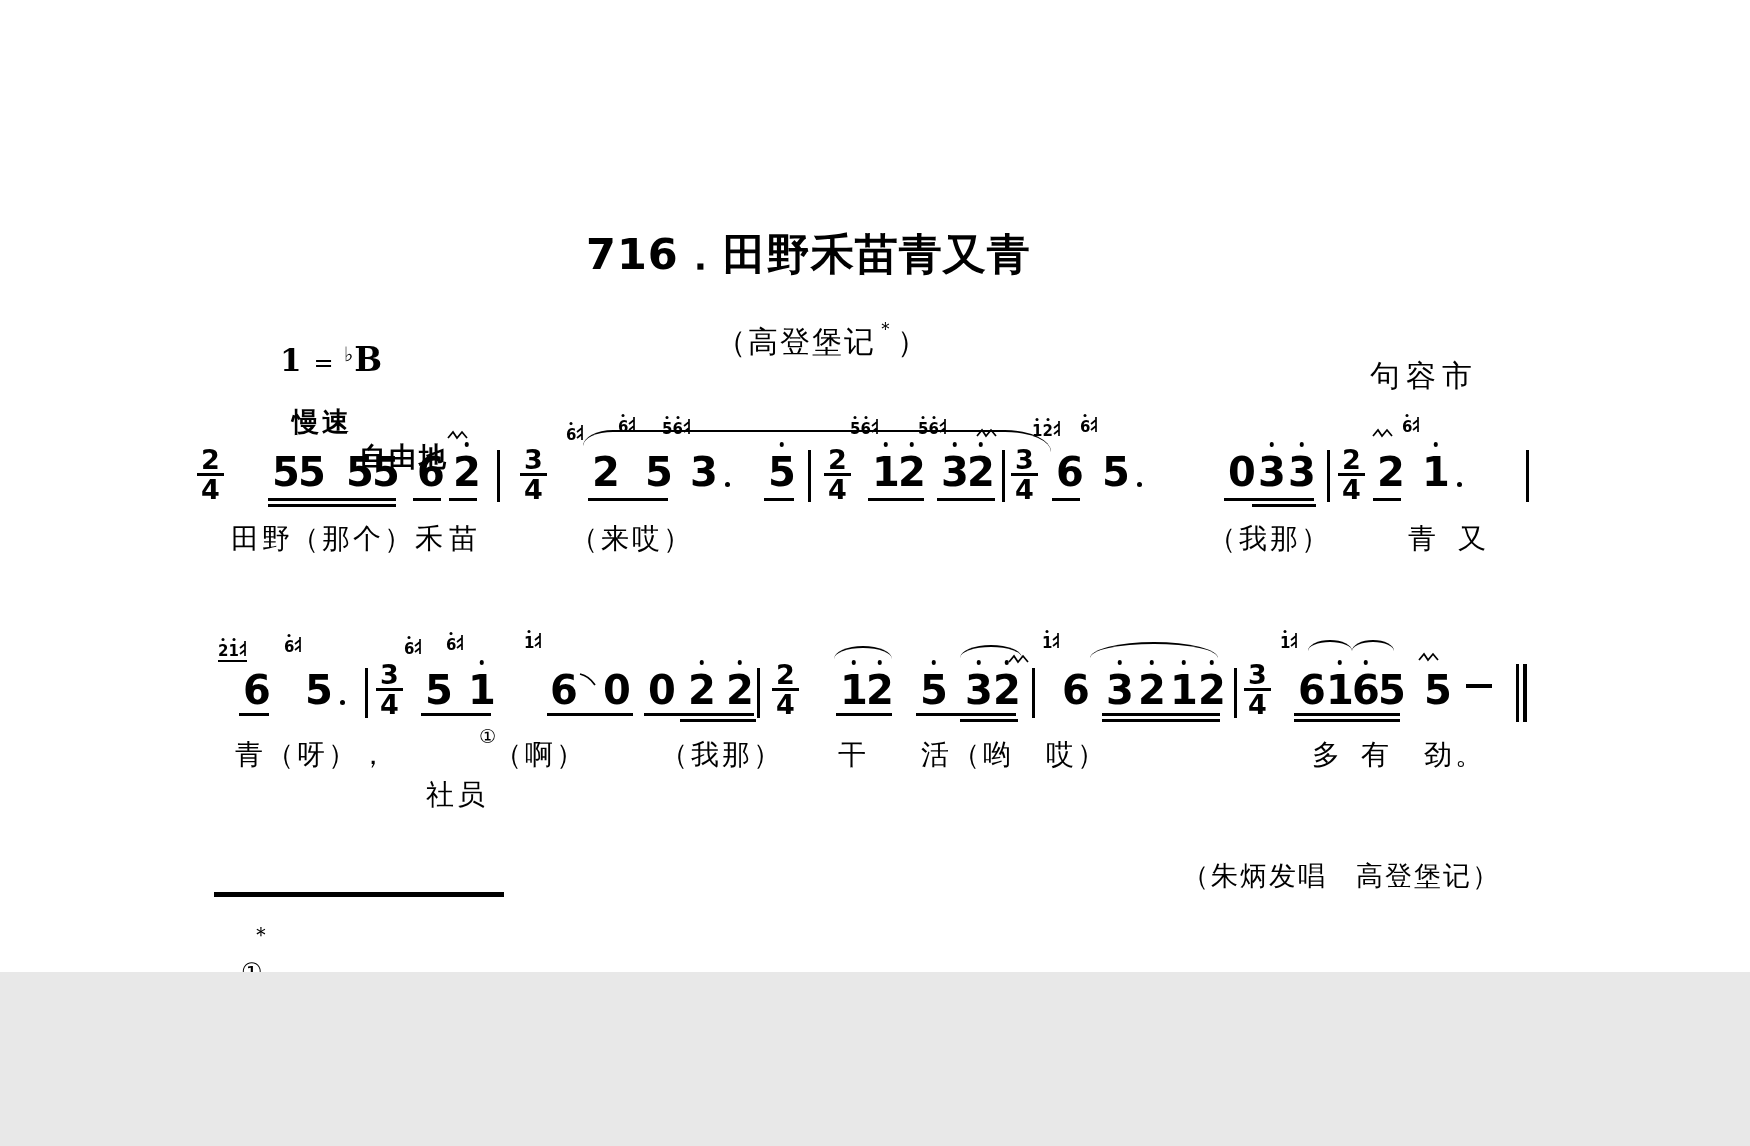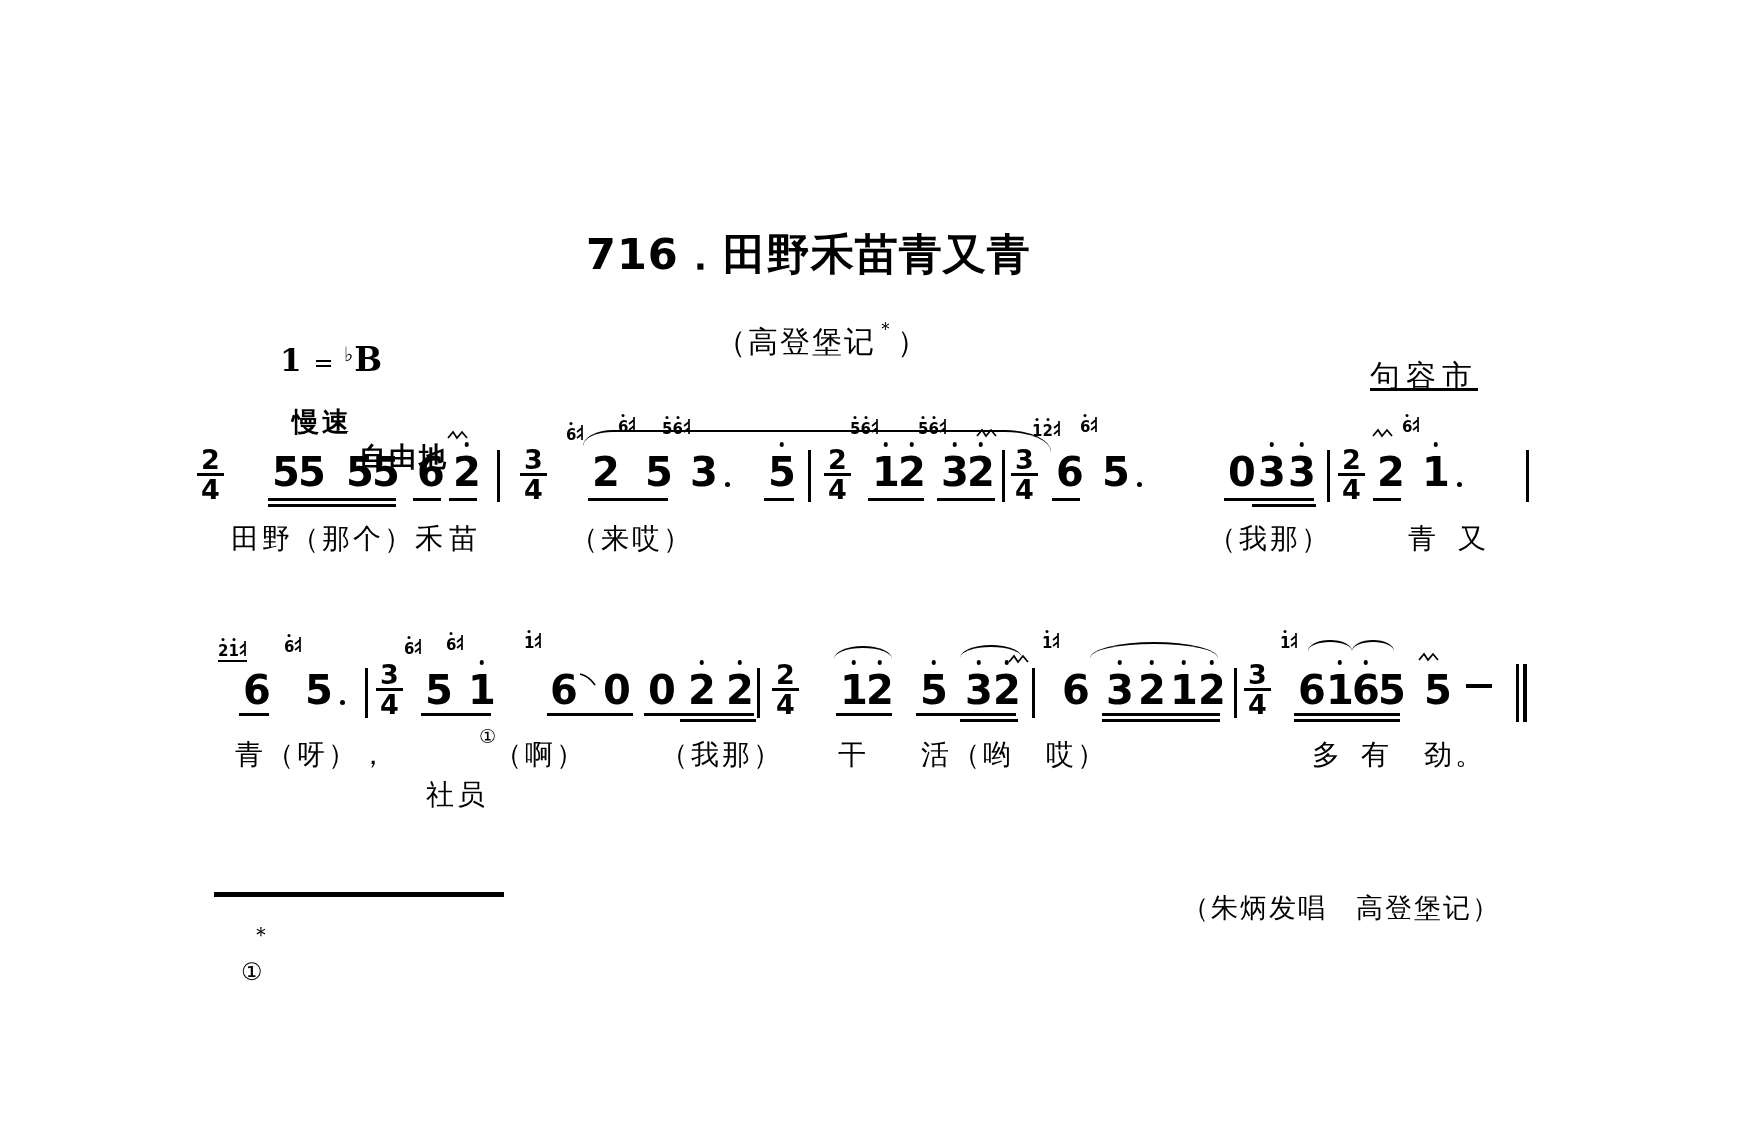--- a/index.html
+++ b/index.html
@@ -1,24 +1,24 @@
 <!DOCTYPE html>
 <html><head>
 <meta charset="utf-8">
 <style>
   html,body{margin:0;padding:0;background:#e8e8e8;}
-  #page{position:relative;width:1750px;height:1146px;background:#ffffff;overflow:hidden;
+  #page{position:relative;width:1750px;height:972px;background:#ffffff;overflow:hidden;
         font-family:"Liberation Sans",sans-serif;color:#000;}
   .abs{position:absolute;white-space:nowrap;}
 
   
   #title{font:700 43px "DejaVu Sans",sans-serif;letter-spacing:1px;}
   #subtitle{font:400 30px "DejaVu Sans",sans-serif;letter-spacing:2px;}
   #subtitle sup{font-size:19px;position:relative;top:-6px;}
-  #region{font:400 30px "DejaVu Sans",sans-serif;letter-spacing:6px;text-decoration:underline;}
+  #region{font:400 30px "DejaVu Sans",sans-serif;letter-spacing:6px;}
   #keysig{font:700 31px "DejaVu Serif",serif;}
   #keysig .flat{font-size:20px;position:relative;top:-10px;margin:0 1px 0 10px;}
   #keysig .eq{font-size:24px;margin-left:12px;font-weight:400;}
   #keysig .letter{font-size:33px;}
   .tempo{font:700 27px "DejaVu Sans",sans-serif;letter-spacing:3px;}
 
   
   .note{position:absolute;font:700 40px "DejaVu Sans",sans-serif;line-height:1;}
   .nd{position:absolute;left:50%;top:-10px;width:4.5px;height:4.5px;background:#000;border-radius:50%;transform:translateX(-50%);}
   .ad{position:absolute;left:100%;bottom:5px;margin-left:7px;width:5.5px;height:5.5px;background:#000;border-radius:50%;}
@@ -329,21 +329,21 @@
       <div class="lyr" style="left: 494px; top: 740px;">（啊）</div>
       <div class="lyr" style="left: 660px; top: 740px;">（我那）</div>
       <div class="lyr" style="left: 838px; top: 740px;">干</div>
       <div class="lyr" style="left: 921px; top: 740px;">活（哟</div>
       <div class="lyr" style="left: 1046px; top: 740px;">哎）</div>
       <div class="lyr" style="left: 1312px; top: 740px;">多</div>
       <div class="lyr" style="left: 1361px; top: 740px;">有</div>
       <div class="lyr" style="left: 1424px; top: 740px;">劲。</div>
     </div>
 
-  <div class="abs" id="credit" style="left:1182px;top:890px;">（朱炳发唱　高登堡记）</div>
+  <div class="abs" id="credit" style="left:1182px;top:858px;">（朱炳发唱　高登堡记）</div>
 
   <div id="fnrule" style="left:214px;top:892px;width:290px;height:5px;"></div>
 
   <div class="abs fnmark" style="left:250px;top:920px;">＊</div>
 
   <div class="abs fn" style="left:241px;top:958px;font-size:24px;">①</div>
 
 </div>
 
 </body></html>

